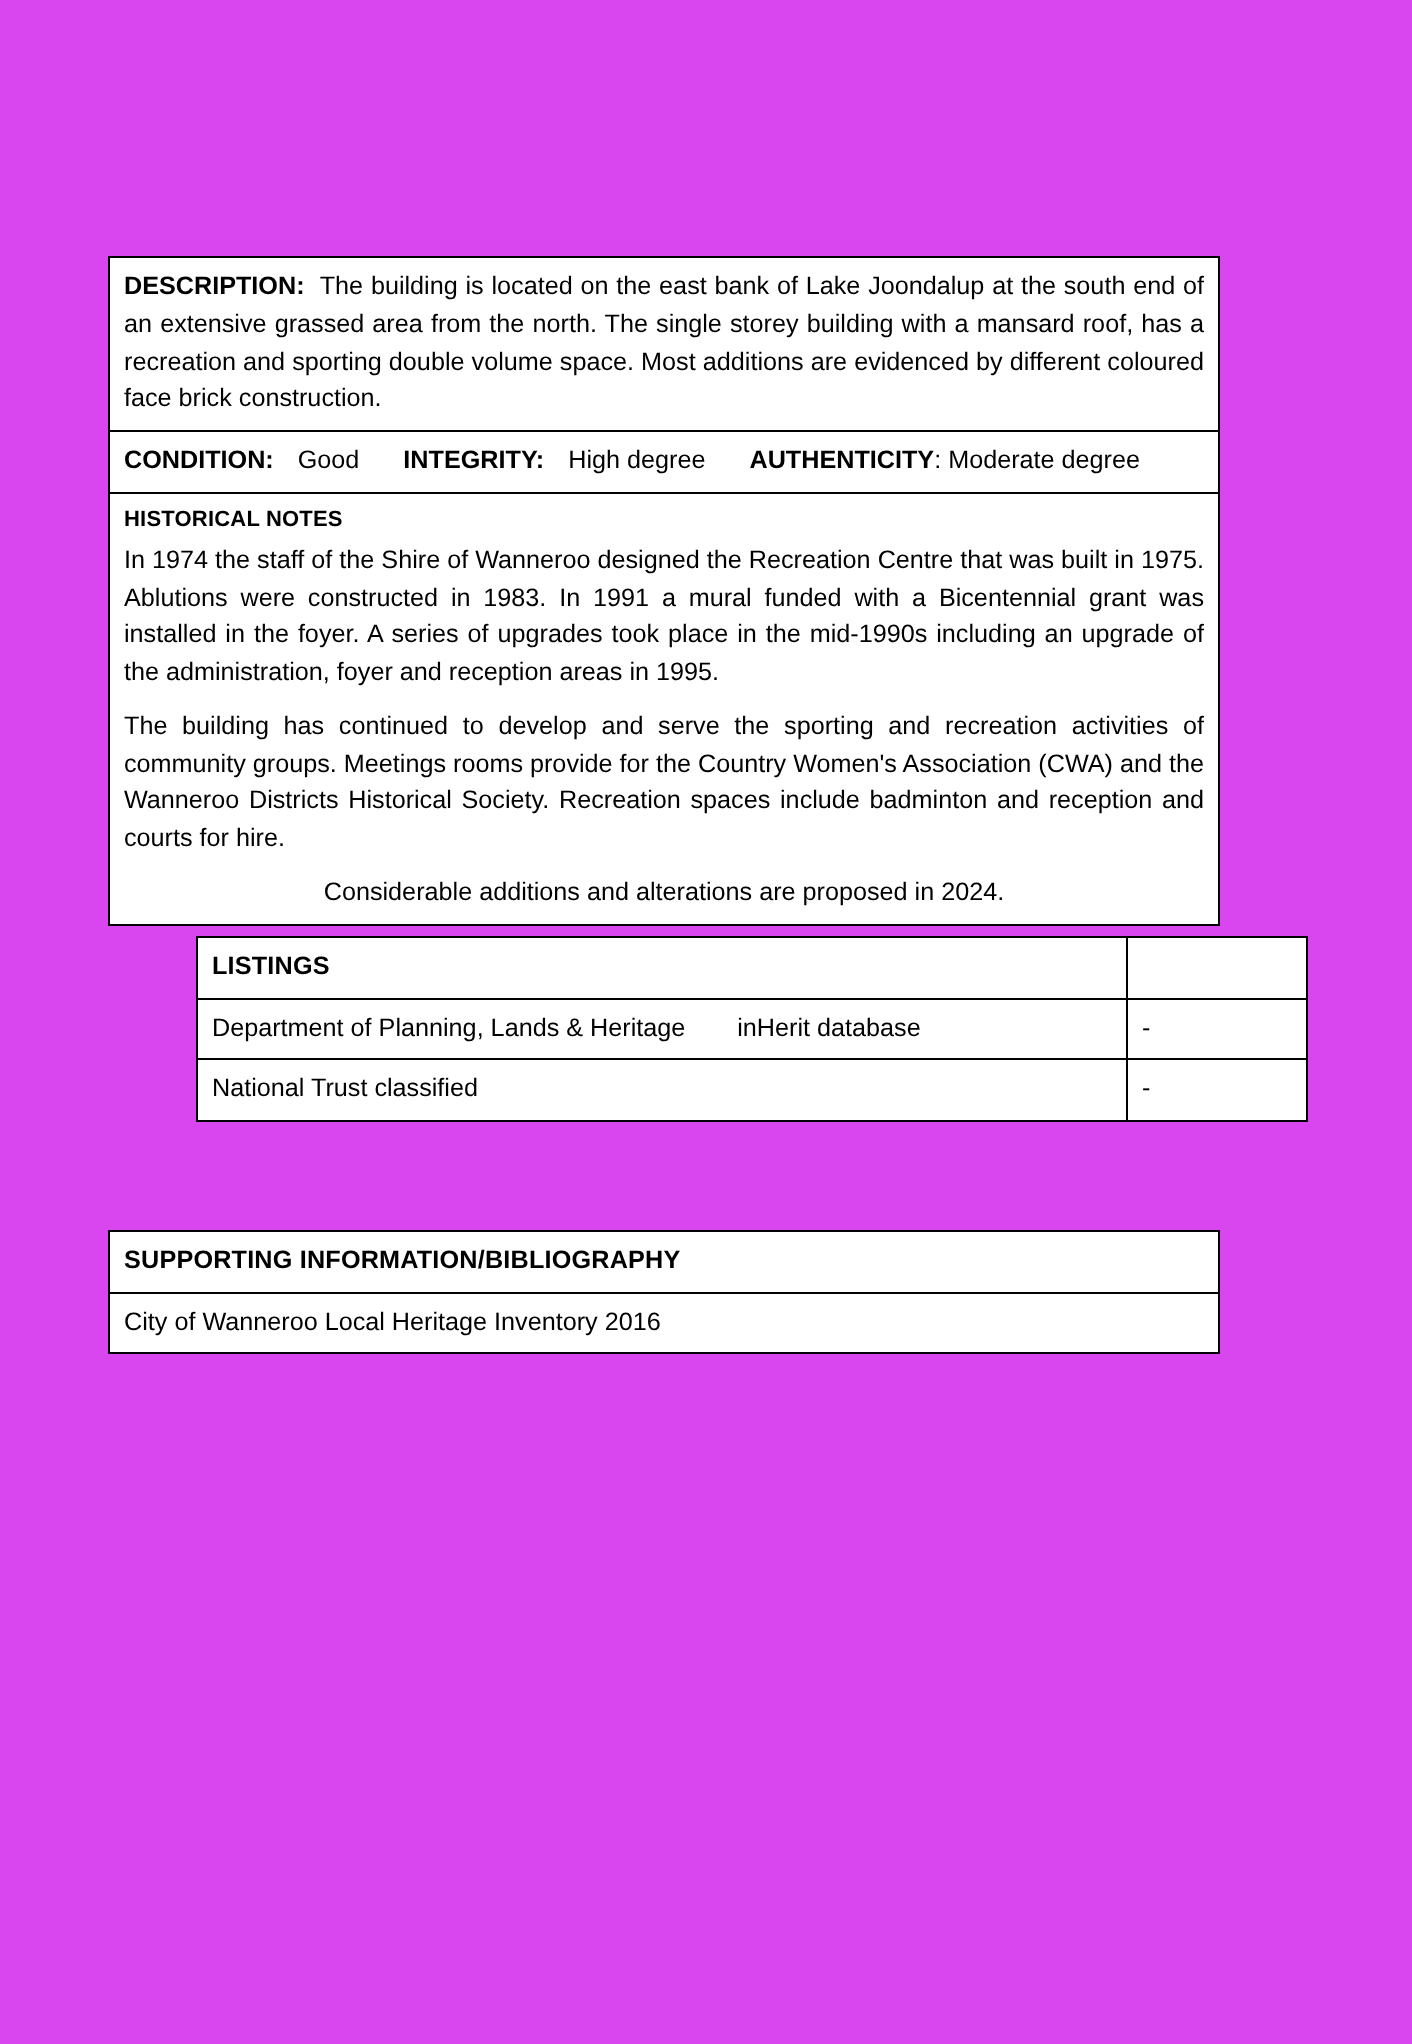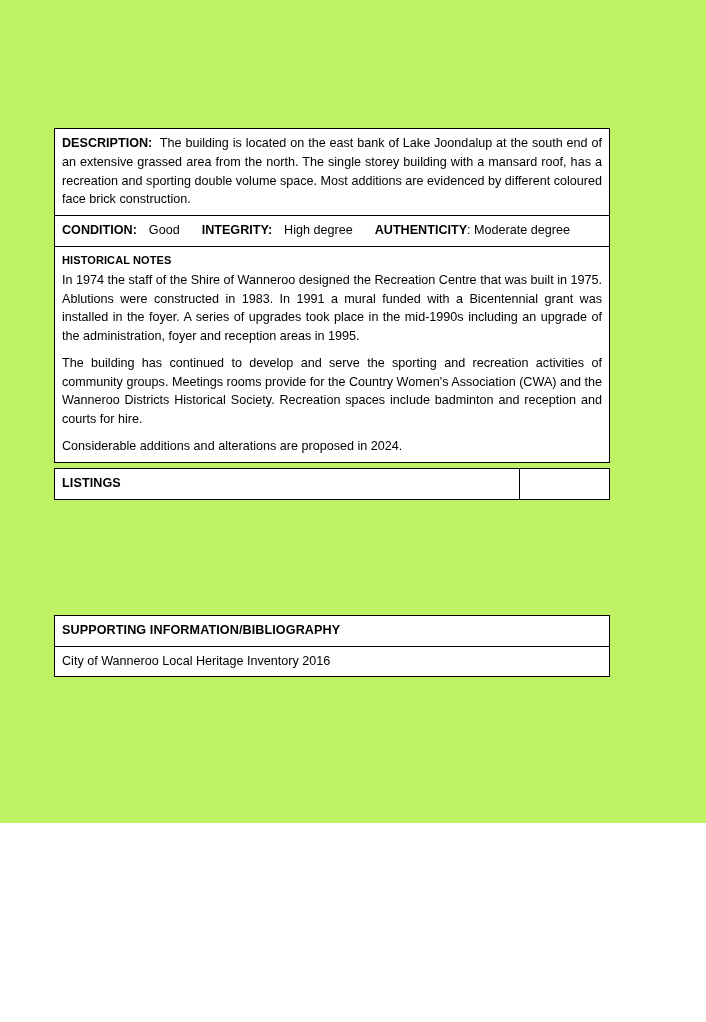--- a/index.html
+++ b/index.html
@@ -13,22 +13,22 @@
     position: relative;
     font-family: "Liberation Sans", sans-serif;
     color: #000000;
     -webkit-font-smoothing: antialiased;
   }
   .page {
     position: absolute;
     left: 0;
     top: 0;
     width: 706px;
-    height: 823px;
-    background: #bef264;
+    height: 1022px;
+    background: #d946ef;
   }
 
   
   .doc-table {
     position: absolute;
     left: 54px;
     width: 556px;
     border-collapse: collapse;
     table-layout: fixed;
     background: #ffffff;
@@ -47,21 +47,21 @@
   #block-main td { padding: 5px 7px 6px 7px; }
 
   .para {
     margin: 0;
     text-align: justify;
     text-justify: inter-word;
     font-size: 12.6px;
     line-height: 1.49;
   }
   .para + .para { margin-top: 8px; }
-  .para-last { text-align: left; }
+  .para-last { text-align: center; }
 
   .lbl {
     font-weight: bold;
   }
   .cond-cell {
     white-space: nowrap;
     font-size: 12.6px;
   }
   .cond-gap {
     display: inline-block;
@@ -72,21 +72,21 @@
     width: 12px;
   }
   .sec-head {
     font-weight: bold;
     font-size: 11px;
     margin: 0 0 3px 0;
     letter-spacing: 0.1px;
   }
 
   
-  #block-listings { top: 468px; }
+  #block-listings { top: 468px; margin-left: 44px; }
   #block-listings td {
     padding: 5px 7px 6px 7px;
     height: 15px;
   }
   #block-listings .col-val { width: 90px; }
   .listing-name { white-space: nowrap; }
   .tab-gap { display: inline-block; width: 26px; }
   .head-bold { font-weight: bold; letter-spacing: 0.1px; }
 
   
@@ -122,20 +122,28 @@
   <table class="doc-table" id="block-listings">
     <colgroup>
       <col>
       <col class="col-val">
     </colgroup>
     <tbody>
       <tr>
         <td class="head-bold">LISTINGS</td>
         <td></td>
       </tr>
+      <tr>
+        <td><span class="listing-name">Department of Planning, Lands &amp; Heritage</span><span class="tab-gap"></span><span>inHerit database</span></td>
+        <td>-</td>
+      </tr>
+      <tr>
+        <td><span class="listing-name">National Trust classified</span></td>
+        <td>-</td>
+      </tr>
     </tbody>
   </table>
 
   <table class="doc-table" id="block-biblio">
     <tbody>
       <tr>
         <td class="head-bold">SUPPORTING INFORMATION/BIBLIOGRAPHY</td>
       </tr>
       <tr>
         <td>City of Wanneroo Local Heritage Inventory 2016</td>

